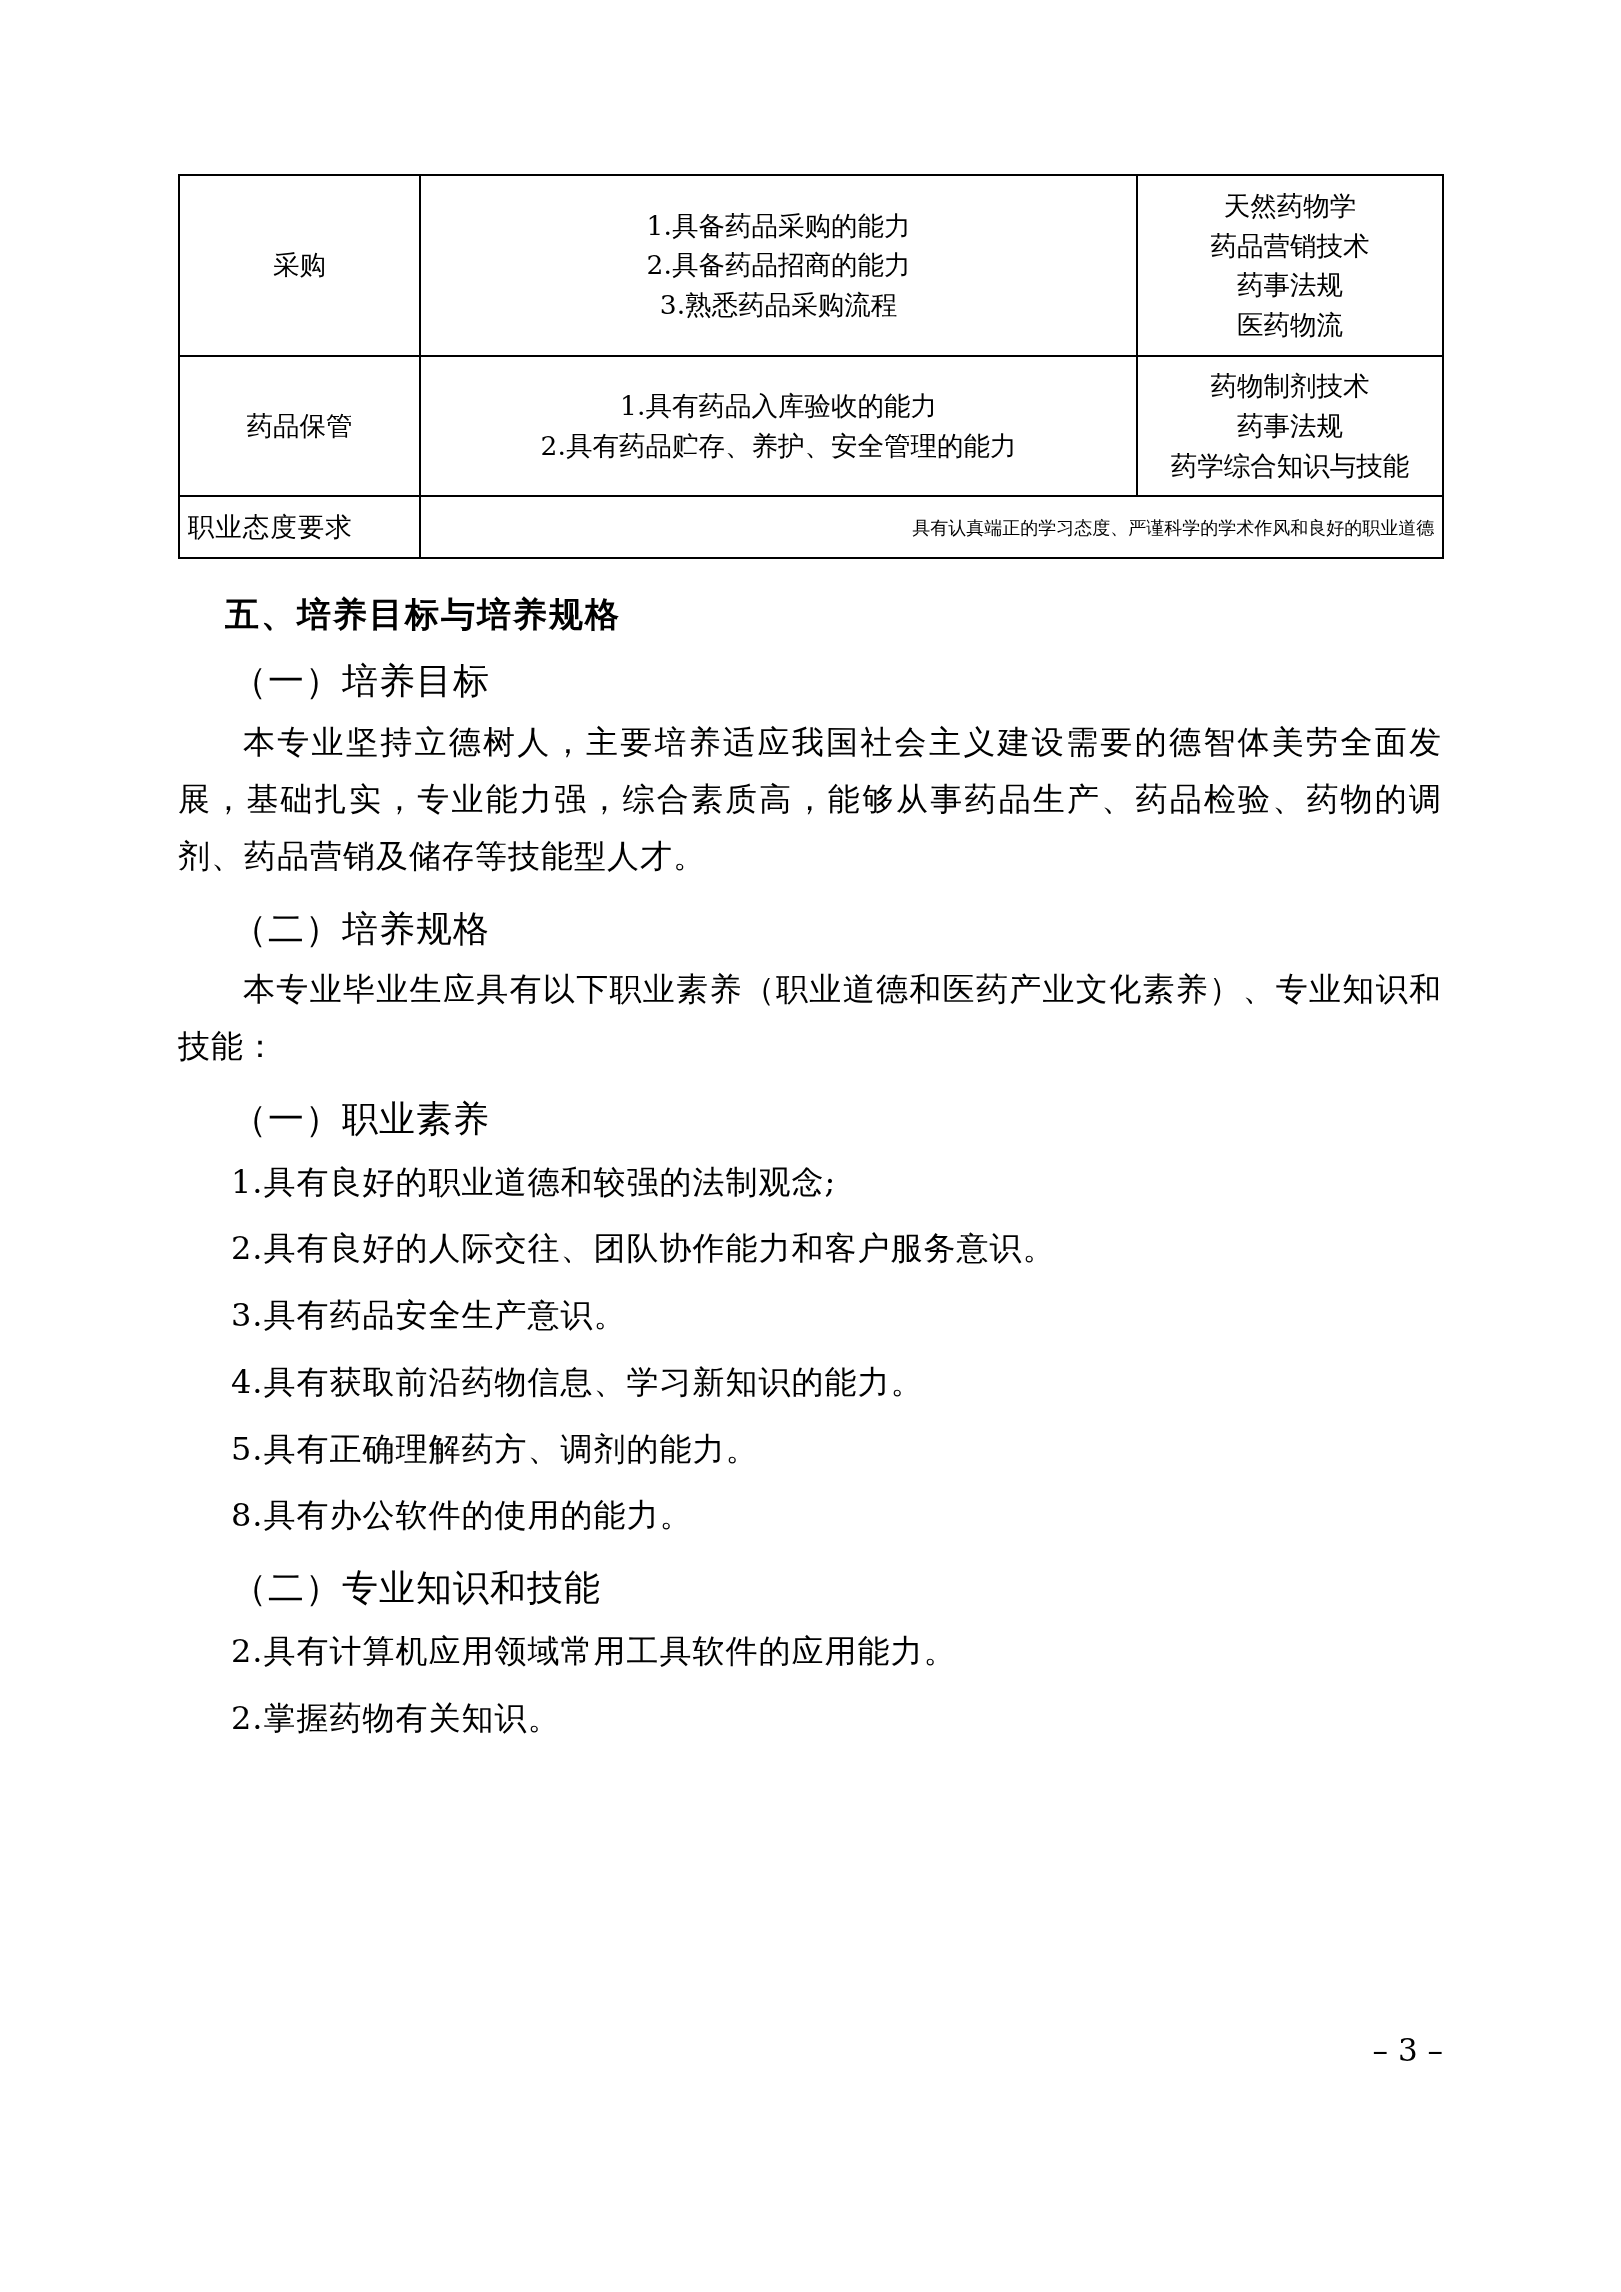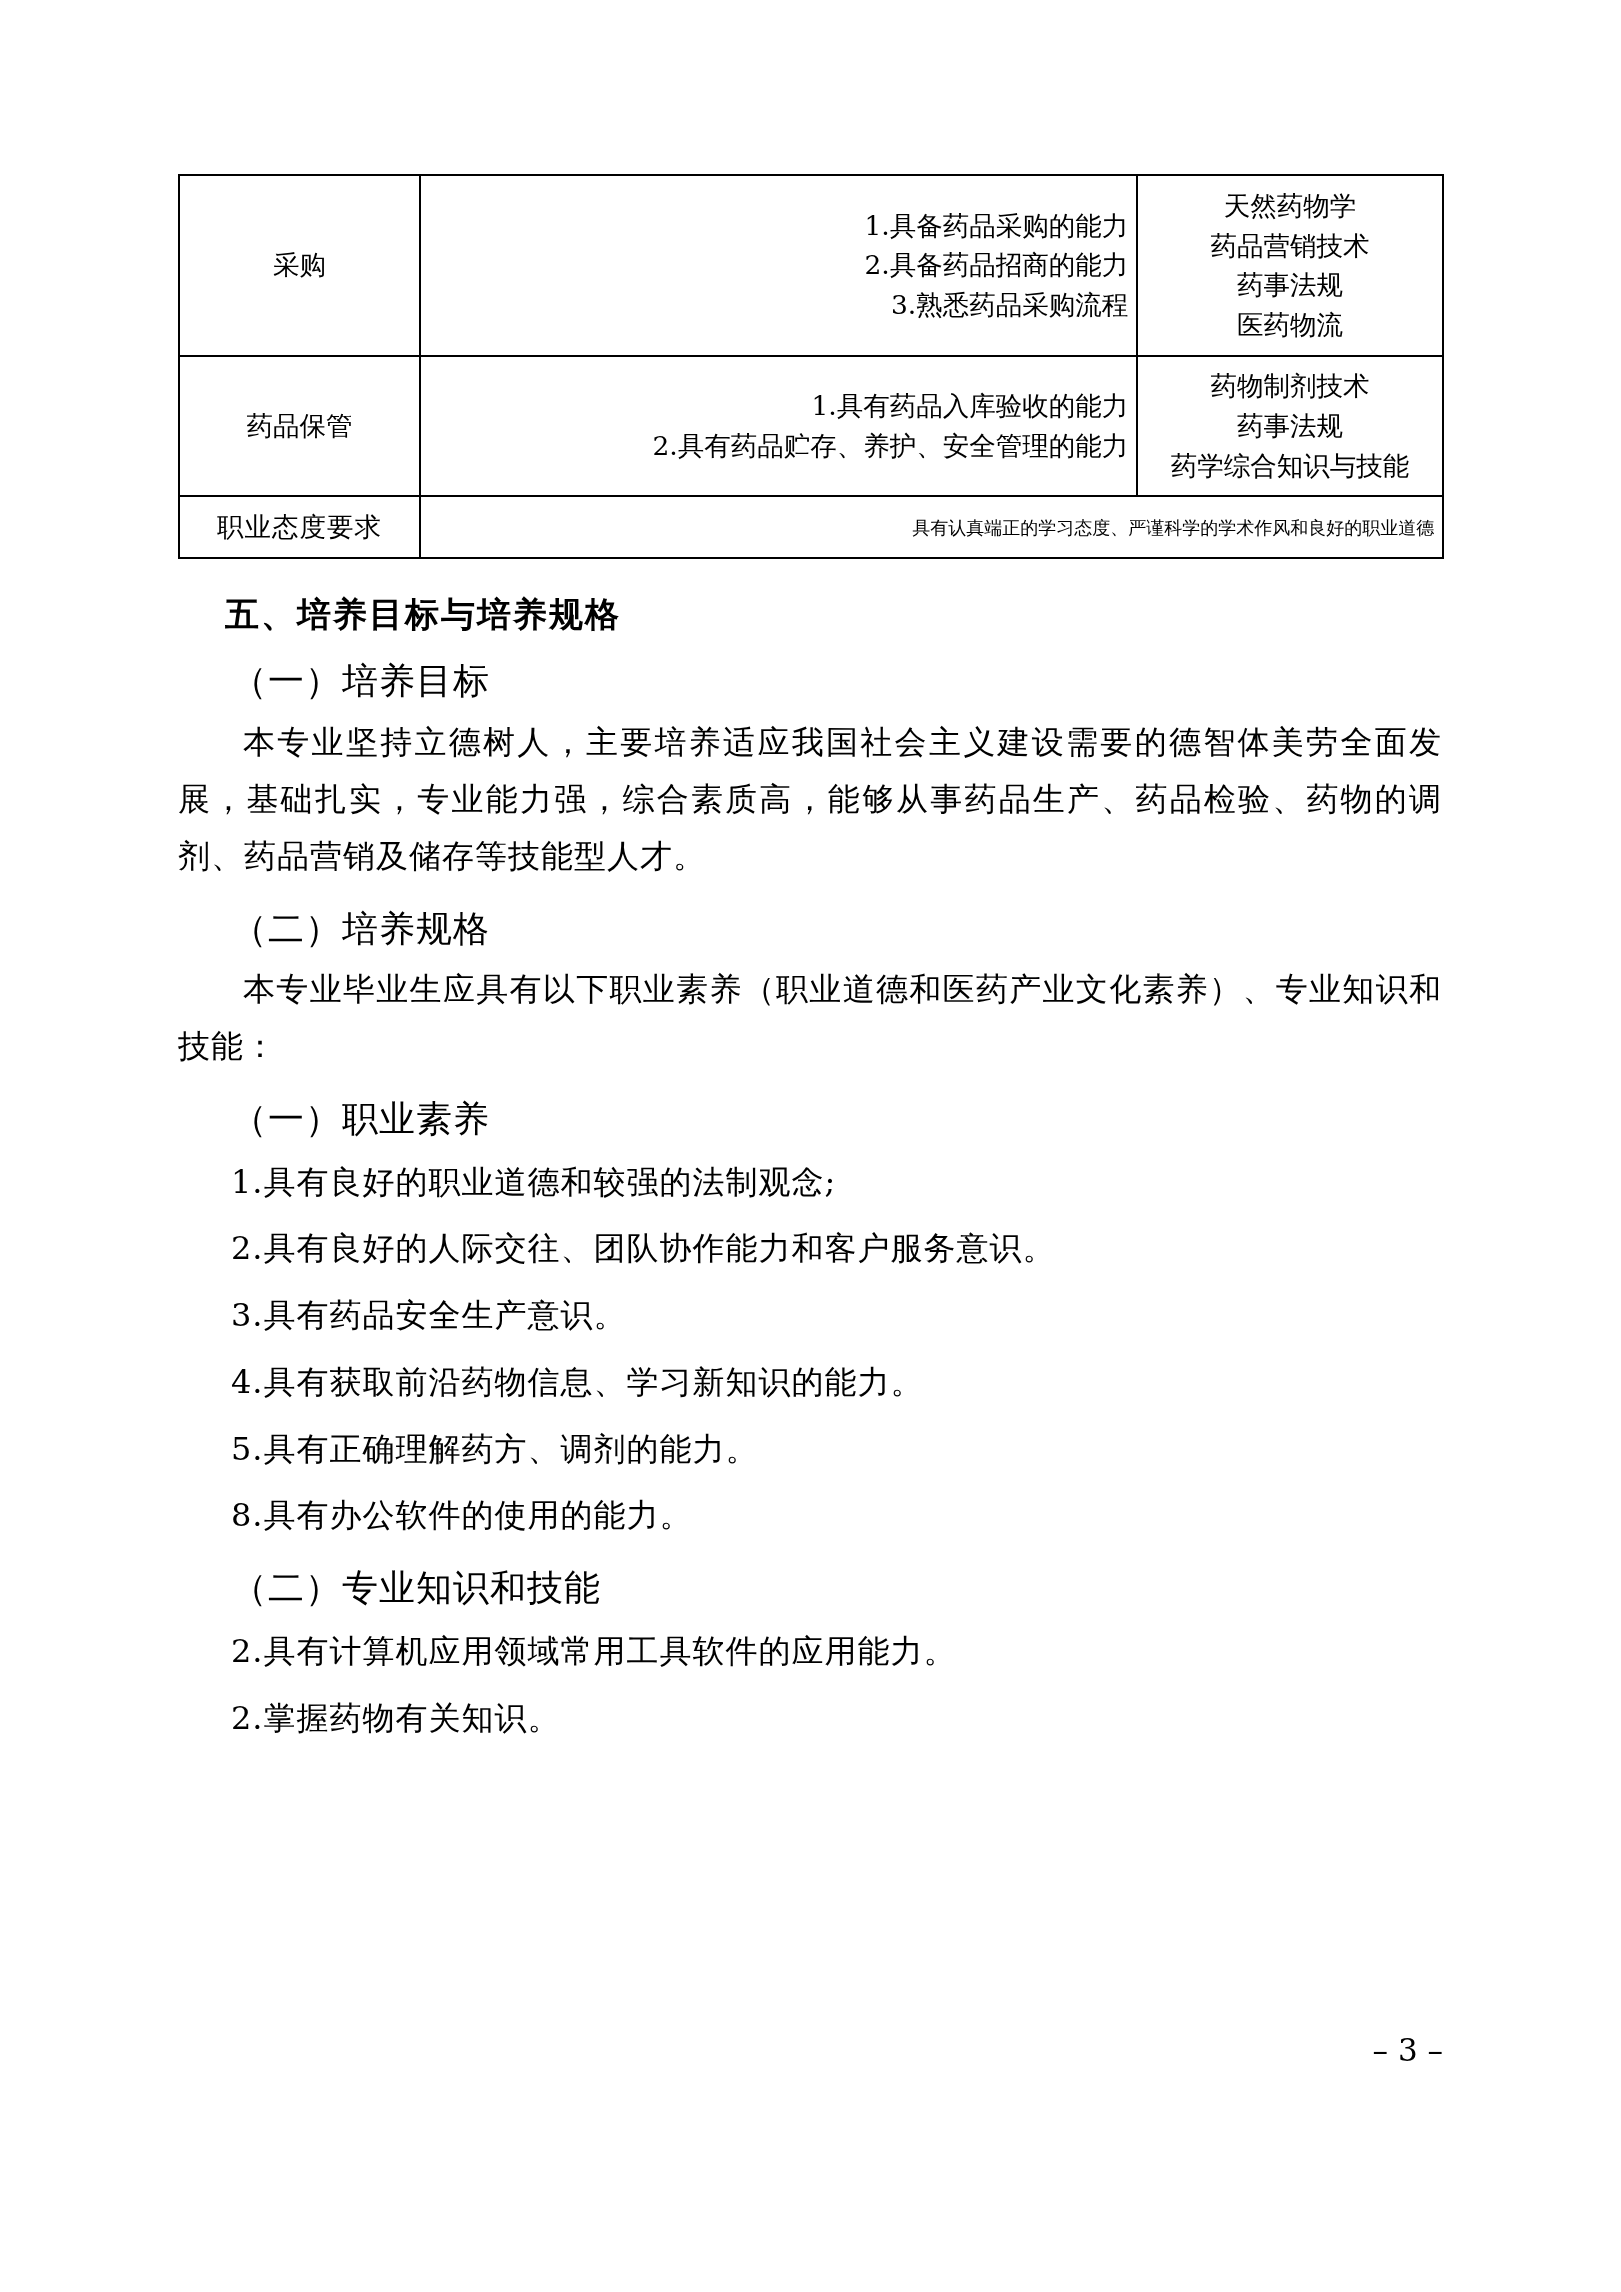--- a/index.html
+++ b/index.html
@@ -43,32 +43,31 @@
   }
   .col-a { width: 241px; }
   .col-b { width: 717px; }
   .col-c { width: 306px; }
 
   td.center {
     text-align: center;
     margin-top: 40px;
   }
   td.cell-list {
-    text-align: right;
+    text-align: center;
     padding-left: 13.7px;
     border-radius: 23px;
   }
   .linelist div {
     white-space: nowrap;
   }
   .clist div {
     text-align: center;
   }
   td.attitude-label {
-    text-align: center;
     font-size: 26.5px;
     letter-spacing: 1px;
   }
   td.attitude-value {
     text-align: right;
     padding-left: 13.7px;
     font-size: 18px;
     white-space: nowrap;
   }
 

